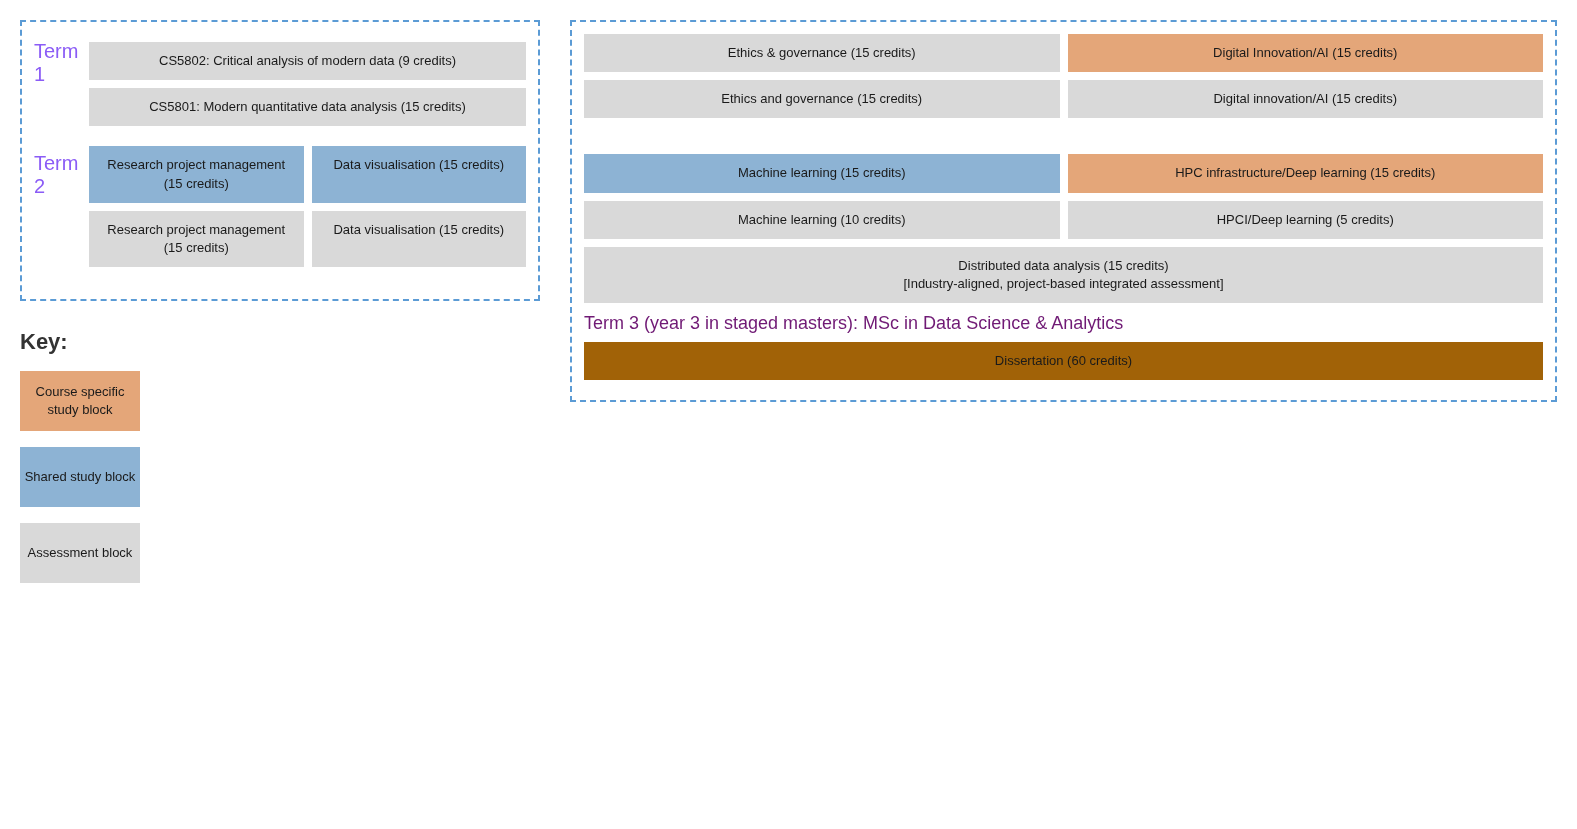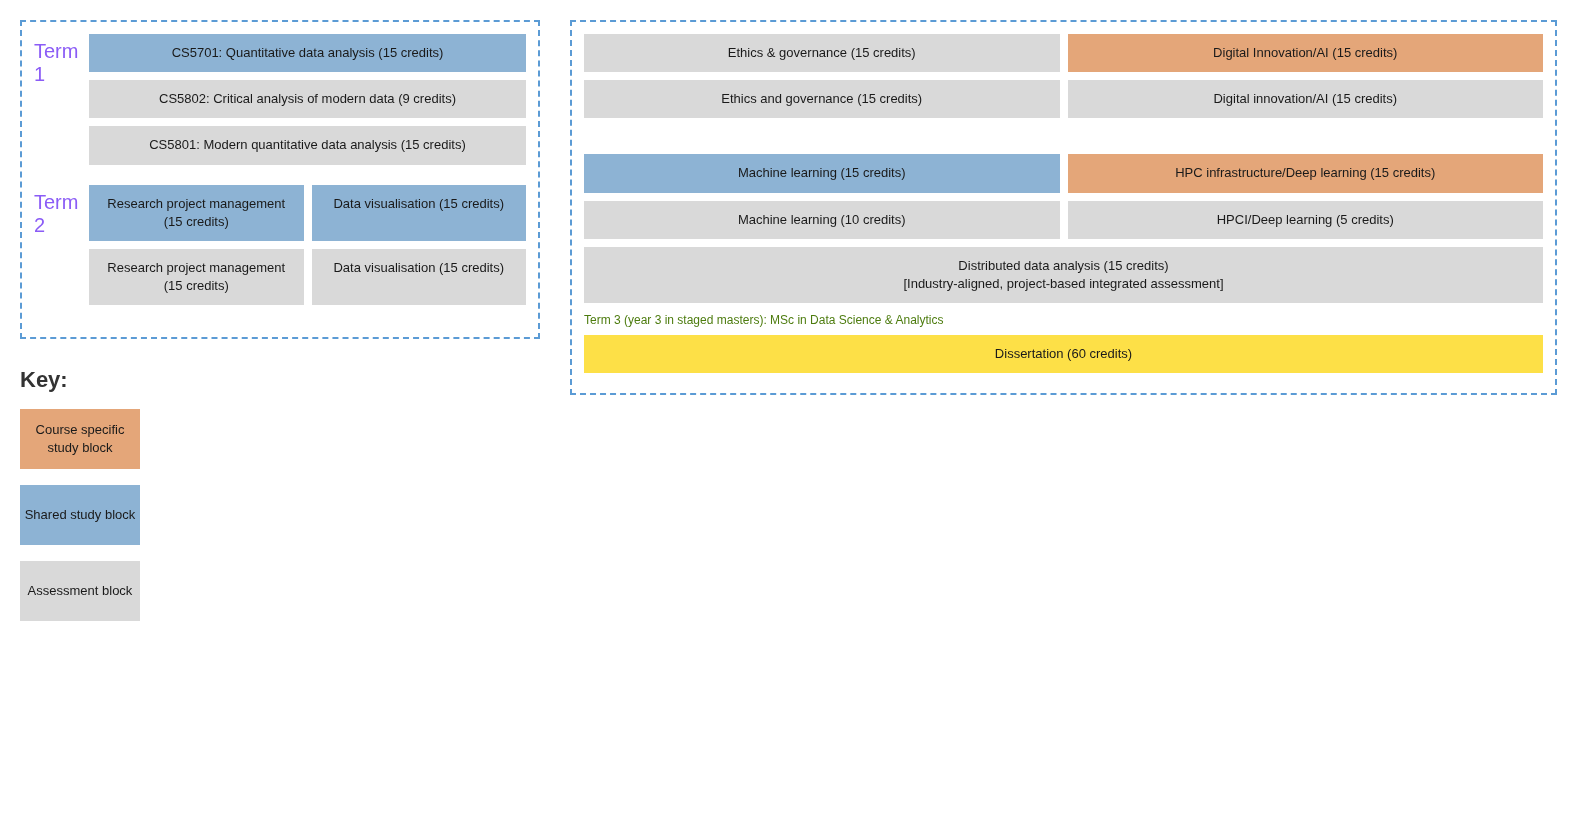--- a/index.html
+++ b/index.html
@@ -58,21 +58,21 @@
     }
     .block-gray {
       background-color: #d9d9d9;
       color: #1a1a1a;
     }
     .block-orange {
       background-color: #e4a679;
       color: #1a1a1a;
     }
     .block-green {
-      background-color: #fde047;
+      background-color: #a16207;
       color: #1a1a1a;
     }
     .block-full {
       width: 100%;
       margin-bottom: 8px;
     }
     .block-half {
       flex: 1;
     }
     .key-section {
@@ -110,39 +110,38 @@
       padding: 12px;
     }
     .columns-row {
       display: flex;
       gap: 8px;
       margin-bottom: 8px;
     }
     .col-left { flex: 1; }
     .col-right { flex: 1; }
     .term3-label {
-      font-size: 12px;
-      color: #4d7c0f;
+      font-size: 18px;
+      color: #701a75;
       margin: 10px 0 8px 0;
     }
   </style>
 </head>
 <body>
 
 <div class="main-container">
 
   <div class="left-panel">
 
     <div class="dashed-box">
 
       <div class="term-row">
         <div class="term-label">Term 1</div>
         <div class="term-content">
           <div class="row-pair">
-            <div class="block block-blue block-half">CS5701: Quantitative data analysis (15 credits)</div>
           </div>
           <div class="block block-gray block-full">CS5802: Critical analysis of modern data (9 credits)</div>
           <div class="block block-gray block-full">CS5801: Modern quantitative data analysis (15 credits)</div>
         </div>
       </div>
 
       <div class="term-row">
         <div class="term-label">Term 2</div>
         <div class="term-content">
           <div class="row-pair">

